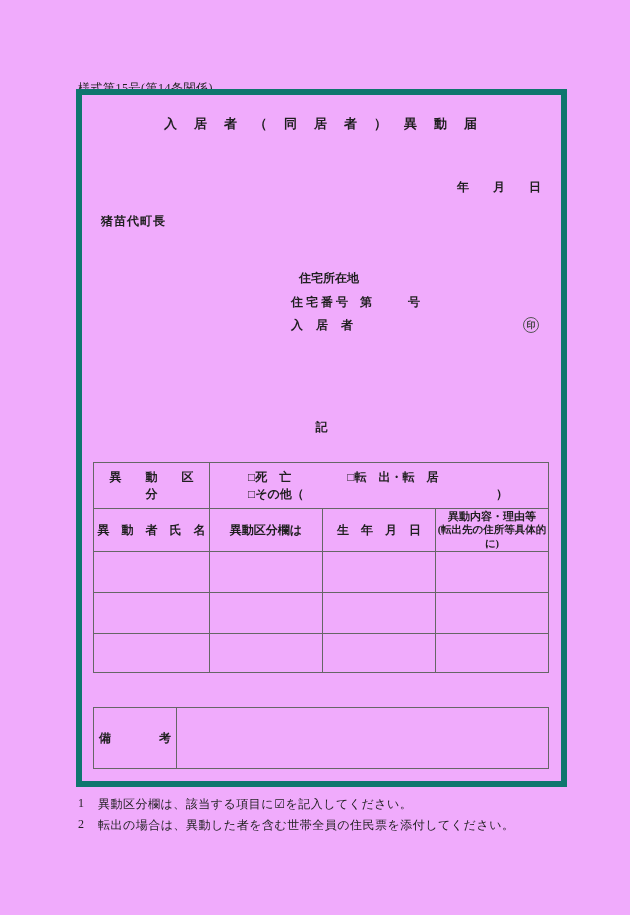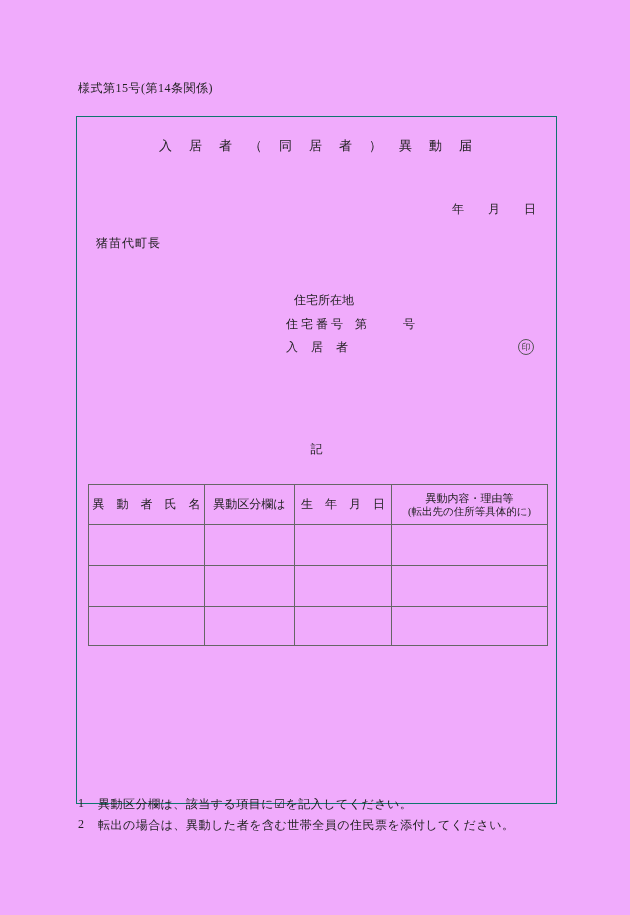--- a/index.html
+++ b/index.html
@@ -8,22 +8,23 @@
     width:630px;height:915px;
     background:#f0abfc;
     font-family:"Liberation Serif","DejaVu Serif",serif;
     color:#1f1f1f;
     font-size:12px;
     overflow:hidden;
   }
   .abs{position:absolute;}
   .form-code{left:78px;top:80px;font-size:12px;letter-spacing:0.5px;}
   .outer-box{
-    left:76px;top:116px;width:479px;height:686px;
-    border:1px solid #0f766e;
+    left:76px;top:89px;width:479px;height:686px;
+    border:6px solid #0f766e;
+    font-weight:bold;
   }
   .doc-title{
     position:absolute;left:0;top:20px;width:100%;
     text-align:center;font-size:13px;letter-spacing:2px;
   }
   .date-line{
     position:absolute;right:20px;top:84px;font-size:12px;
   }
   .addressee{position:absolute;left:19px;top:109px;font-size:12px;letter-spacing:1px;margin-top:9px;}
   .res-line1{position:absolute;left:209px;top:175px;margin-left:8px;}
@@ -83,20 +84,33 @@
     <div class="res-line1">住宅所在地</div>
     <div class="res-line2">住 宅 番 号　第　　　号</div>
     <div class="res-line3">入　居　者</div>
     <div class="seal">印</div>
 
 
     <div class="ki">記</div>
 
     <table class="main-table">
       <tbody>
+      <tr class="row-movetype">
+        <td class="c1 lbl movetype-lbl">異　　動　　区　　分</td>
+        <td colspan="3" class="movetype-val">
+          <div class="opt-line1">
+            <span class="opt-death">□死　亡</span>
+            <span class="opt-moveout">□転　出・転　居</span>
+          </div>
+          <div class="opt-line2">
+            <span class="opt-other">□その他（</span>
+            <span class="opt-close">）</span>
+          </div>
+        </td>
+      </tr>
       <tr class="row-header">
         <td class="c1 lbl">異　動　者　氏　名</td>
         <td class="c2 lbl relation-hdr">異動区分欄は</td>
         <td class="c3 lbl">生　年　月　日</td>
         <td class="c4 reason-hdr">
           <span class="l1">異動内容・理由等</span>
           <span class="l2">(転出先の住所等具体的に)</span>
         </td>
       </tr>
       <tr class="row-empty">
@@ -113,20 +127,28 @@
       </tr>
       <tr class="row-empty-last">
         <td class="c1"></td>
         <td class="c2"></td>
         <td class="c3"></td>
         <td class="c4"></td>
       </tr>
     </tbody>
       </table>
 
+    <table class="remarks-table">
+      <tbody>
+          <tr>
+        <td class="rc1">備　　　　考</td>
+        <td></td>
+      </tr>
+    </tbody>
+      </table>
 
   </div>
 
   <div class="footnote fn1">
     <span class="num">1</span>
     <span>異動区分欄は、該当する項目に☑を記入してください。</span>
   </div>
   <div class="footnote fn2">
     <span class="num">2</span>
     <span>転出の場合は、異動した者を含む世帯全員の住民票を添付してください。</span>

